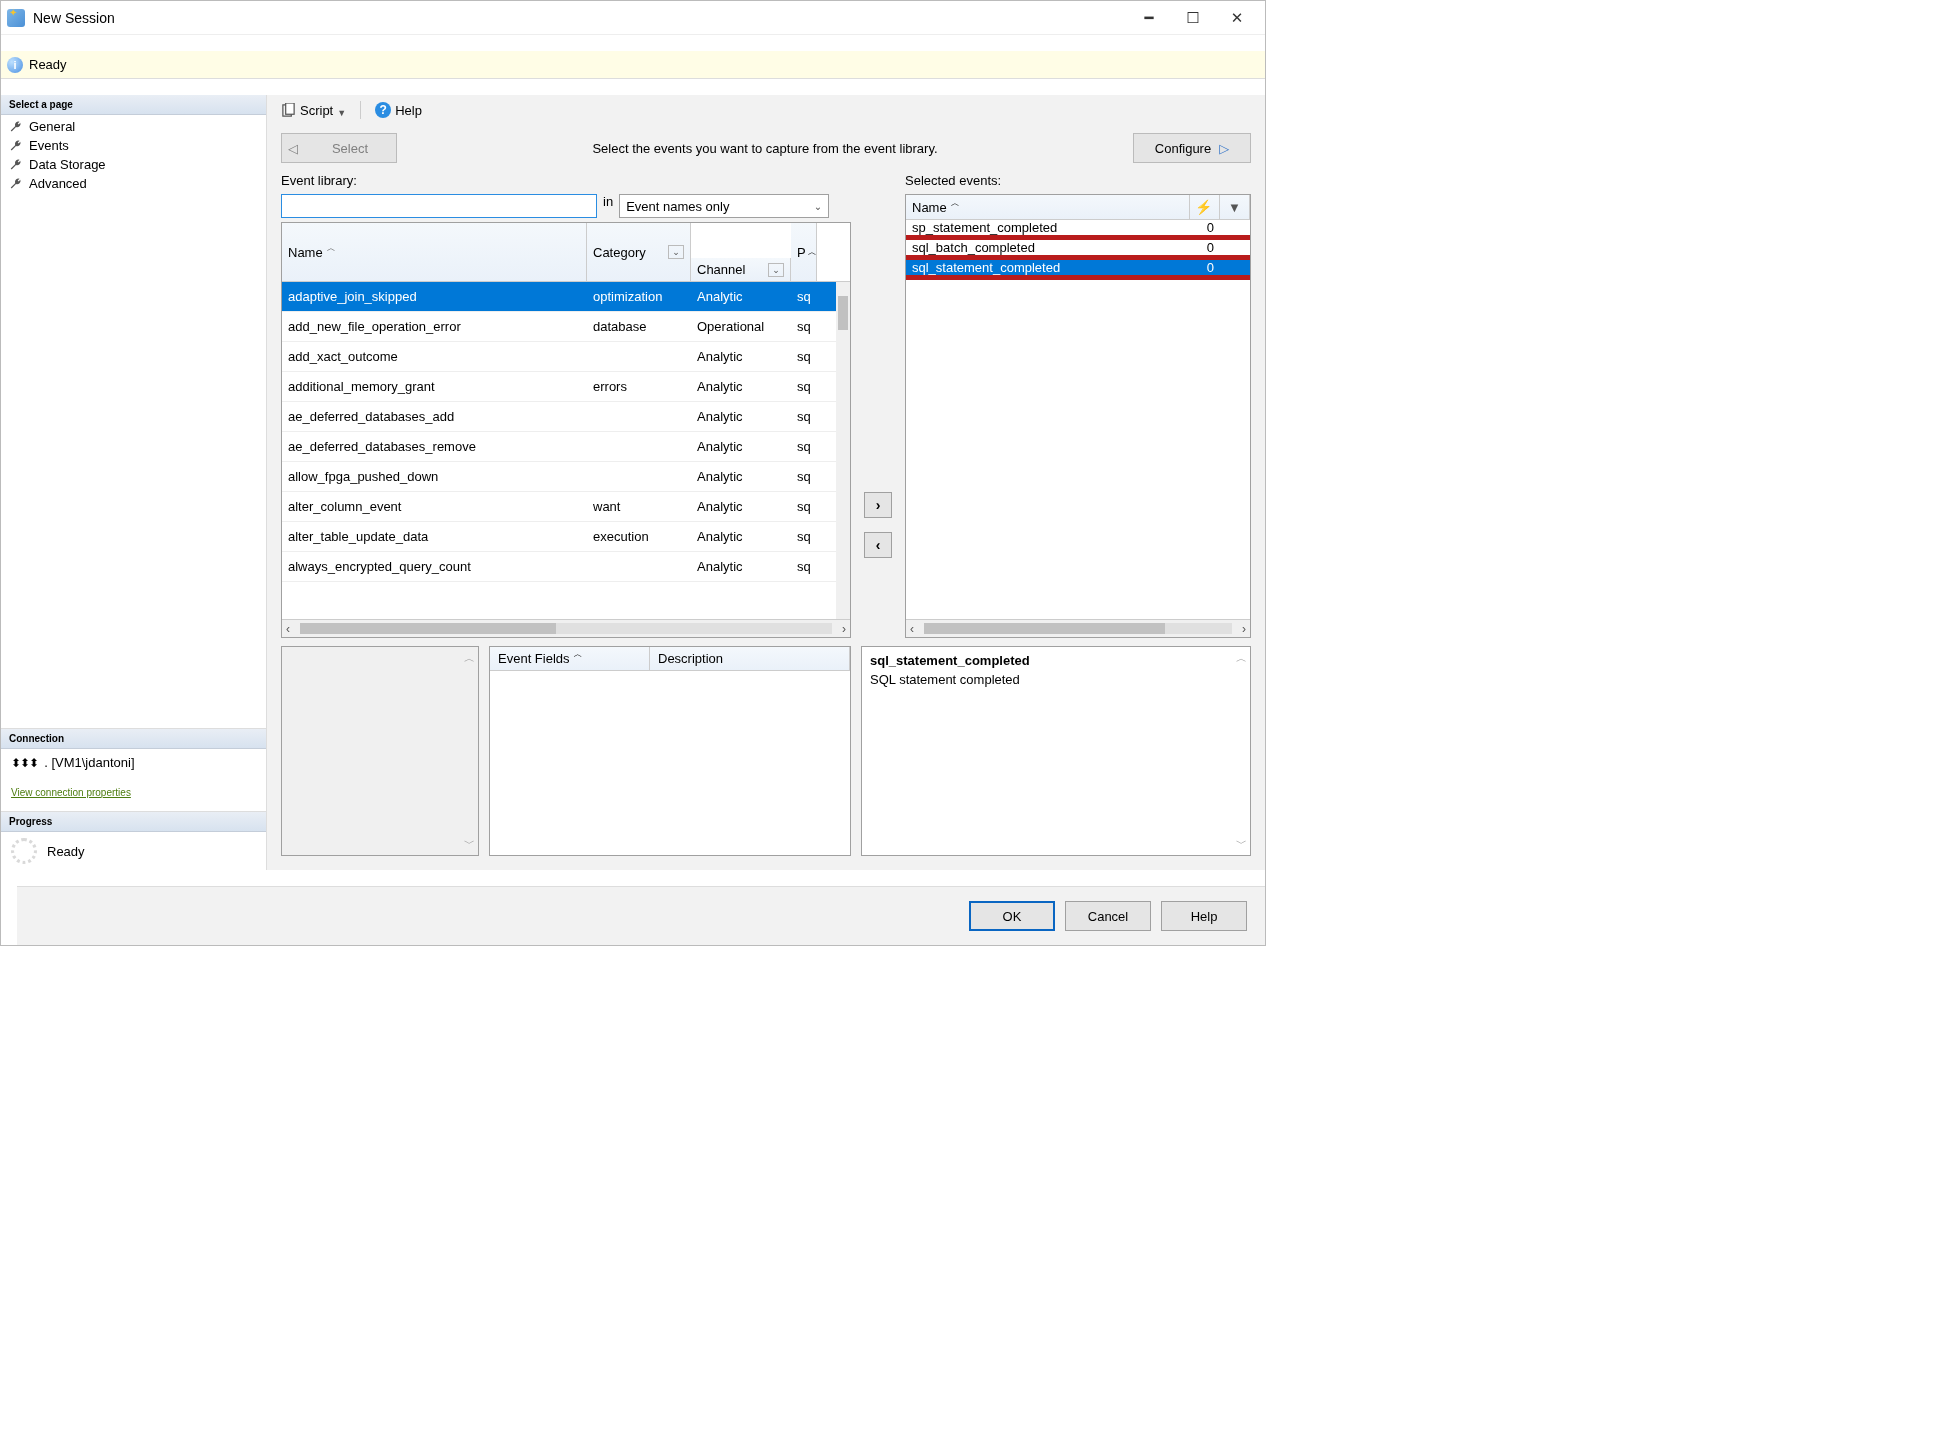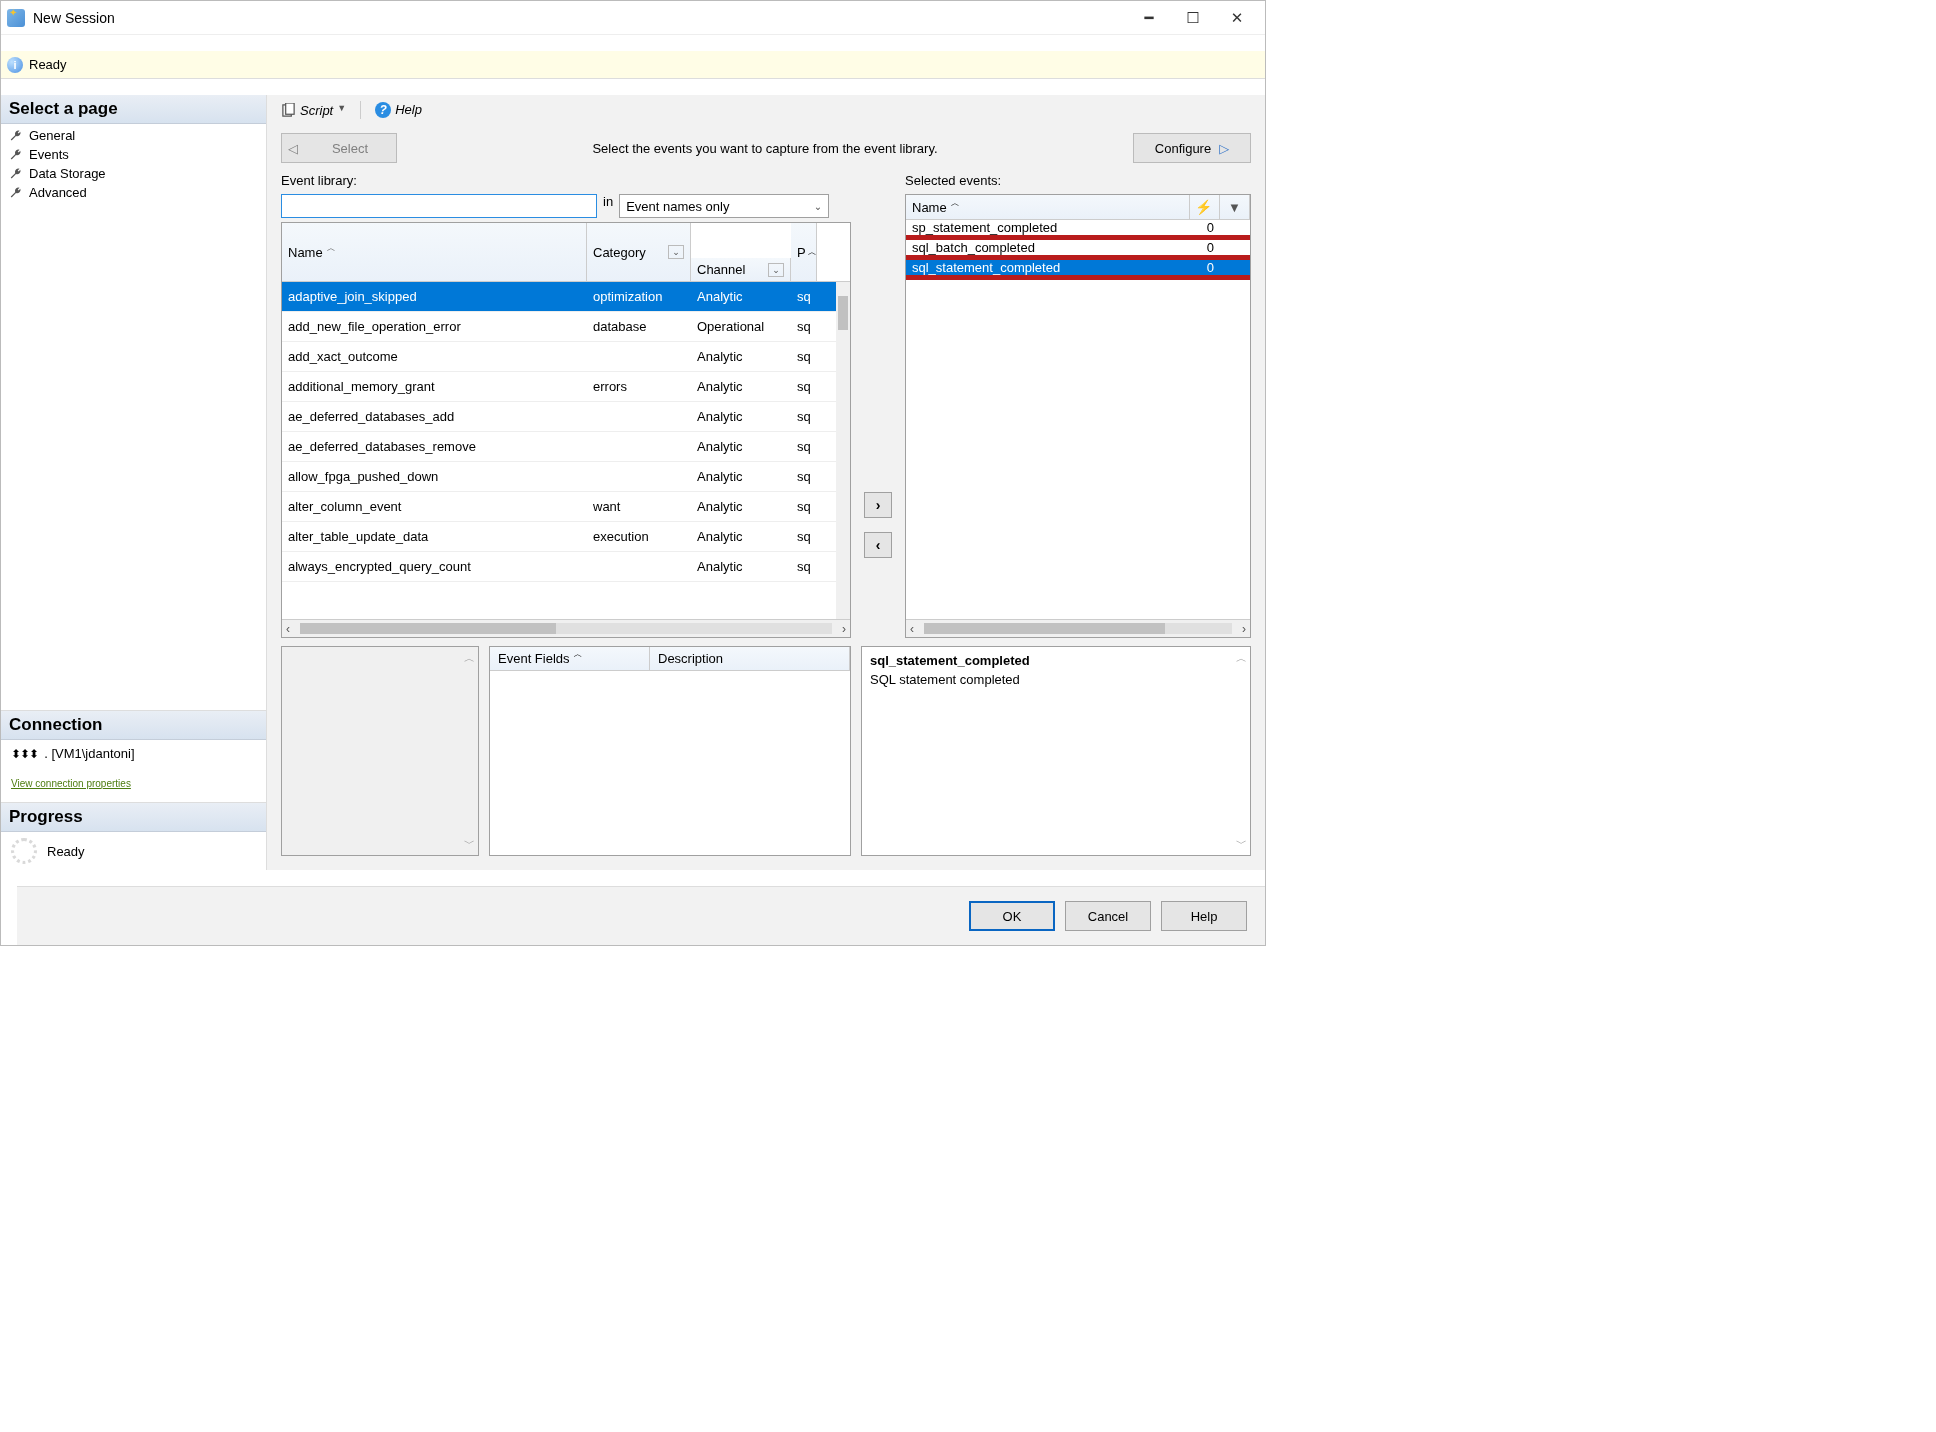--- a/index.html
+++ b/index.html
@@ -11,37 +11,37 @@
   .titlebar .icon::before { content: ""; position: absolute; inset: 0; background: linear-gradient(135deg,#7db6e8,#4b90d6); border-radius: 3px; }
   .titlebar .icon::after { content: "✦"; position: absolute; left: 2px; top: -2px; font-size: 10px; color: #f4c430; }
   .titlebar .title { flex: 1; font-size: 14px; }
   .titlebar .winbtn { width: 44px; height: 30px; display: flex; align-items: center; justify-content: center; font-size: 15px; color: #333; }
   
   .status { background: #fffde6; border-bottom: 1px solid #ddd; display: flex; align-items: center; height: 28px; padding: 0 6px; font-size: 13px; }
   .status .info-icon { width: 16px; height: 16px; border-radius: 50%; background: radial-gradient(circle at 30% 30%, #bde0ff, #4a90e2); color:#fff; font-weight:bold; font-size:11px; display:flex; align-items:center; justify-content:center; margin-right:6px; }
   
   .body { flex: 1; display: flex; overflow: hidden; }
   .leftpane { width: 266px; background: #fff; border-right: 1px solid #ddd; display: flex; flex-direction: column; }
-  .sectionhdr { background: linear-gradient(#e9eef5,#d7e2ef); border-bottom: 1px solid #c4cdd9; padding: 4px 8px; font-weight: bold; font-size: 17px; }
+  .sectionhdr { background: linear-gradient(#e9eef5,#d7e2ef); border-bottom: 1px solid #c4cdd9; padding: 4px 8px; font-weight: bold; font-size: 10px; }
   .navlist { list-style: none; margin: 0; padding: 2px 0; }
   .navlist li { display: flex; align-items: center; padding: 2px 8px; font-size: 13px; }
   .wrench-icon { width: 14px; height: 14px; margin-right: 6px; display:inline-block; }
   .wrench-icon svg { display:block; }
   .leftspacer { flex: 1; }
   .connpane { border-top: 1px solid #ddd; }
   .connbody { padding: 6px 10px; font-size: 13px; display:flex; align-items:center; gap:6px; }
   .server-icon { font-size: 12px; letter-spacing: -1px; }
   .connlink { padding: 8px 10px 12px 10px; }
   .connlink a { color: #4d7c0f; font-size: 10px; }
   .progbody { padding: 6px 10px; display: flex; align-items: center; gap: 10px; }
   .progspinner { width: 26px; height: 26px; border-radius: 50%; border: 3px dotted #d9d9d9; }
   
   .rightpane { flex: 1; background: #f2f2f2; display: flex; flex-direction: column; }
   .toolbar { display: flex; align-items: center; gap: 4px; padding: 4px 8px; height: 30px; }
-  .toolbar .tbtn { display: flex; align-items: flex-start; gap: 4px; padding: 2px 6px; font-size: 13px; font-style: italic; }
+  .toolbar .tbtn { display: flex; align-items: flex-end; gap: 4px; padding: 2px 6px; font-size: 13px; }
   .toolbar .tbtn .drop { font-size: 9px; color: #555; }
   .toolbar .divider { width: 1px; height: 18px; background: #ccc; margin: 0 4px; }
   .script-icon { width:15px; height:15px; }
   .help-icon { width: 16px; height: 16px; border-radius: 50%; background: #2a8de2; color:#fff; display:flex;align-items:center;justify-content:center; font-size:12px; font-weight:bold; }
   .content { flex: 1; display: flex; flex-direction: column; padding: 8px 14px 14px 14px; gap: 8px; overflow:hidden; }
   .selectrow { display: flex; align-items: center; }
   .selectbtn { width: 116px; height: 30px; background: #e5e5e5; border: 1px solid #bbb; display: flex; align-items: center; color: #808080; }
   .selectbtn .arrow { width: 22px; text-align: center; color:#808080; }
   .selectbtn .lbl { flex:1; text-align:center; }
   .instr { flex: 1; text-align: center; font-size: 13px; }

